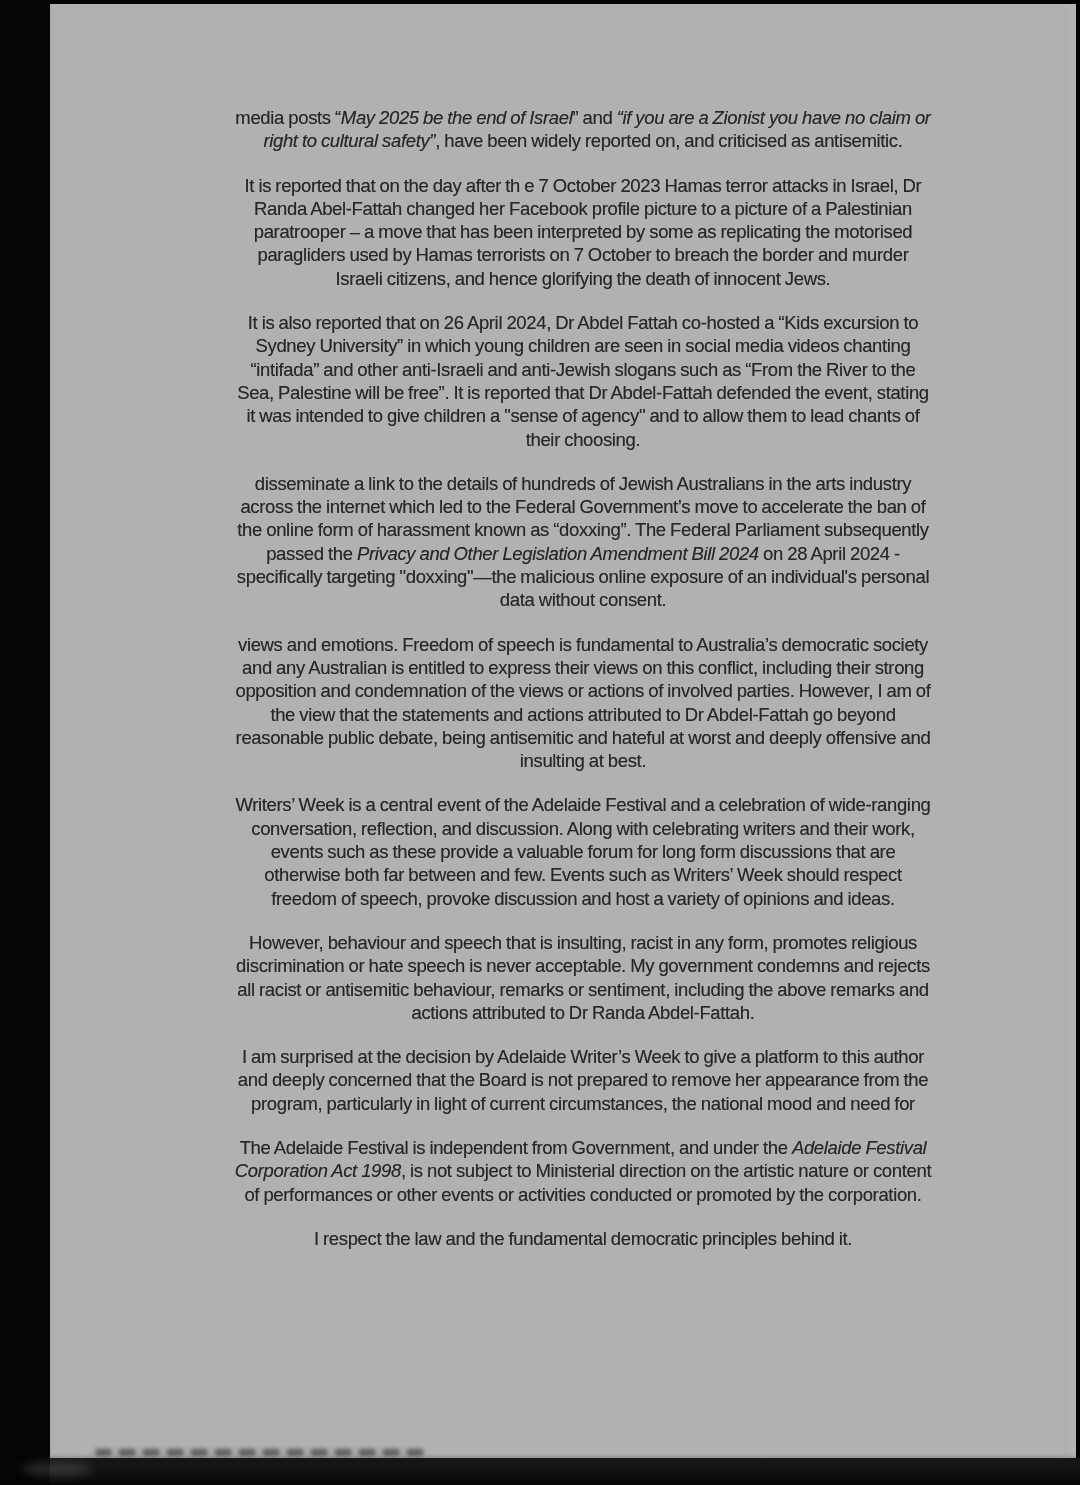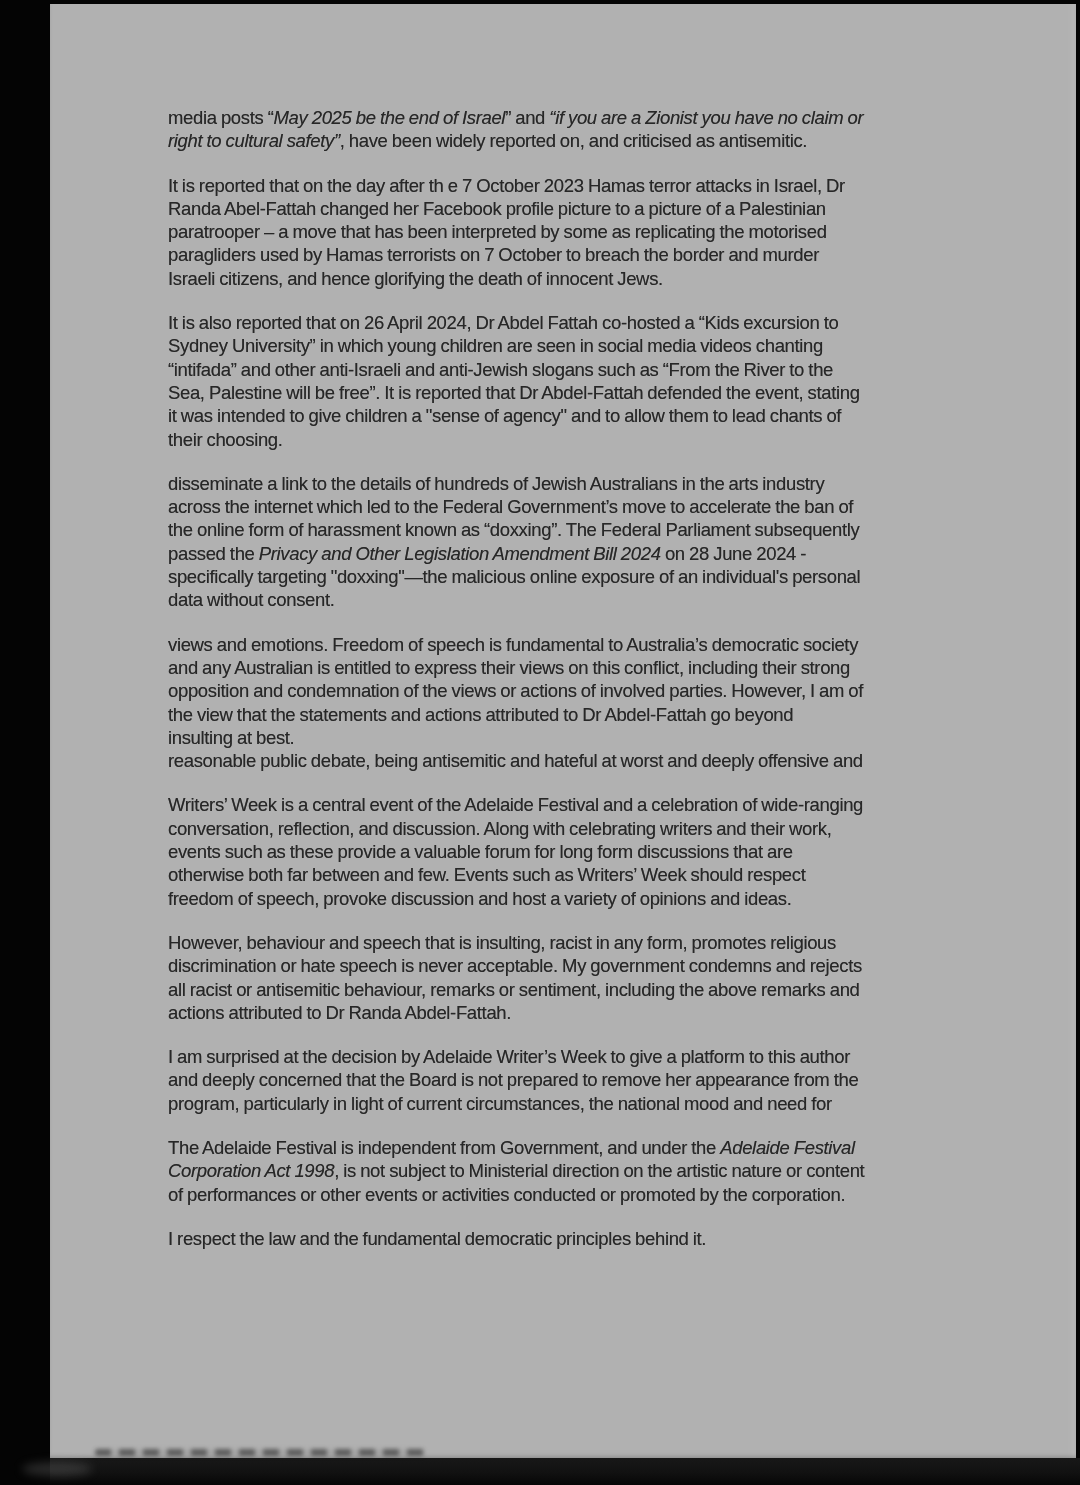--- a/index.html
+++ b/index.html
@@ -74,21 +74,21 @@
     width: 70px;
     height: 14px;
     background: rgba(150,150,150,0.25);
     filter: blur(5px);
     border-radius: 50%;
   }
 </style>
 </head>
 <body>
 
-<div class="viewport" style="background: rgb(4, 4, 4); --paper: #b1b1b1; --ink: #272727;">
+<div class="viewport" style="background: rgb(4, 4, 4); text-align: center; --paper: #b1b1b1; --ink: #272727;">
   <div class="page">
     <div class="letter-body">
         <p>
           <span class="line"><span>media posts “</span><em>May 2025 be the end of Israel</em><span>” and </span><em>“if you are a Zionist you have no claim or</em></span>
           <span class="line"><em>right to cultural safety”</em><span>, have been widely reported on, and criticised as antisemitic.</span></span>
         </p>
         <p>
           <span class="line"><span>It is reported that on the day after th e 7 October 2023 Hamas terror attacks in Israel, Dr</span></span>
           <span class="line"><span>Randa Abel-Fattah changed her Facebook profile picture to a picture of a Palestinian</span></span>
           <span class="line"><span>paratrooper – a move that has been interpreted by some as replicating the motorised</span></span>
@@ -100,31 +100,31 @@
           <span class="line"><span>Sydney University” in which young children are seen in social media videos chanting</span></span>
           <span class="line"><span>“intifada” and other anti-Israeli and anti-Jewish slogans such as “From the River to the</span></span>
           <span class="line"><span>Sea, Palestine will be free”. It is reported that Dr Abdel-Fattah defended the event, stating</span></span>
           <span class="line"><span>it was intended to give children a "sense of agency" and to allow them to lead chants of</span></span>
           <span class="line"><span>their choosing.</span></span>
         </p>
         <p>
           <span class="line"><span>disseminate a link to the details of hundreds of Jewish Australians in the arts industry</span></span>
           <span class="line"><span>across the internet which led to the Federal Government’s move to accelerate the ban of</span></span>
           <span class="line"><span>the online form of harassment known as “doxxing”. The Federal Parliament subsequently</span></span>
-          <span class="line"><span>passed the </span><em>Privacy and Other Legislation Amendment Bill 2024</em><span> on 28 June 2024 -</span></span>
+          <span class="line"><span>passed the </span><em>Privacy and Other Legislation Amendment Bill 2024</em><span> on 28 April 2024 -</span></span>
           <span class="line"><span>specifically targeting "doxxing"—the malicious online exposure of an individual's personal</span></span>
           <span class="line"><span>data without consent.</span></span>
         </p>
         <p>
           <span class="line"><span>views and emotions. Freedom of speech is fundamental to Australia’s democratic society</span></span>
           <span class="line"><span>and any Australian is entitled to express their views on this conflict, including their strong</span></span>
           <span class="line"><span>opposition and condemnation of the views or actions of involved parties. However, I am of</span></span>
           <span class="line"><span>the view that the statements and actions attributed to Dr Abdel-Fattah go beyond</span></span>
+          <span class="line"><span>reasonable public debate, being antisemitic and hateful at worst and deeply offensive and</span></span>
           <span class="line"><span>insulting at best.</span></span>
-          <span class="line"><span>reasonable public debate, being antisemitic and hateful at worst and deeply offensive and</span></span>
         </p>
         <p>
           <span class="line"><span>Writers’ Week is a central event of the Adelaide Festival and a celebration of wide-ranging</span></span>
           <span class="line"><span>conversation, reflection, and discussion. Along with celebrating writers and their work,</span></span>
           <span class="line"><span>events such as these provide a valuable forum for long form discussions that are</span></span>
           <span class="line"><span>otherwise both far between and few. Events such as Writers’ Week should respect</span></span>
           <span class="line"><span>freedom of speech, provoke discussion and host a variety of opinions and ideas.</span></span>
         </p>
         <p>
           <span class="line"><span>However, behaviour and speech that is insulting, racist in any form, promotes religious</span></span>

